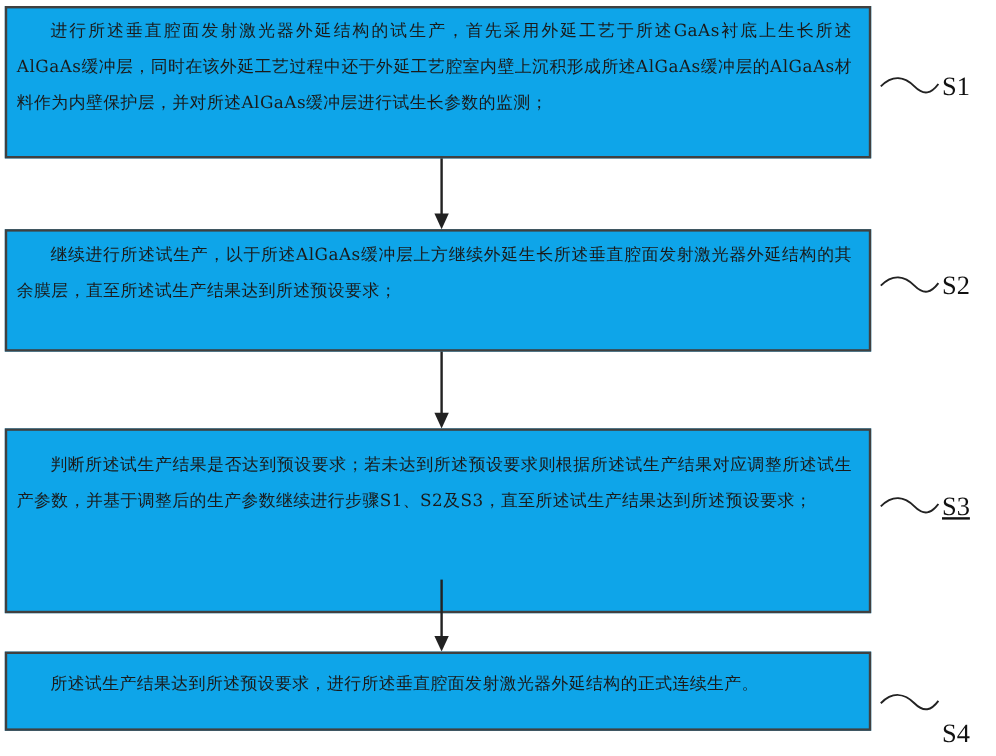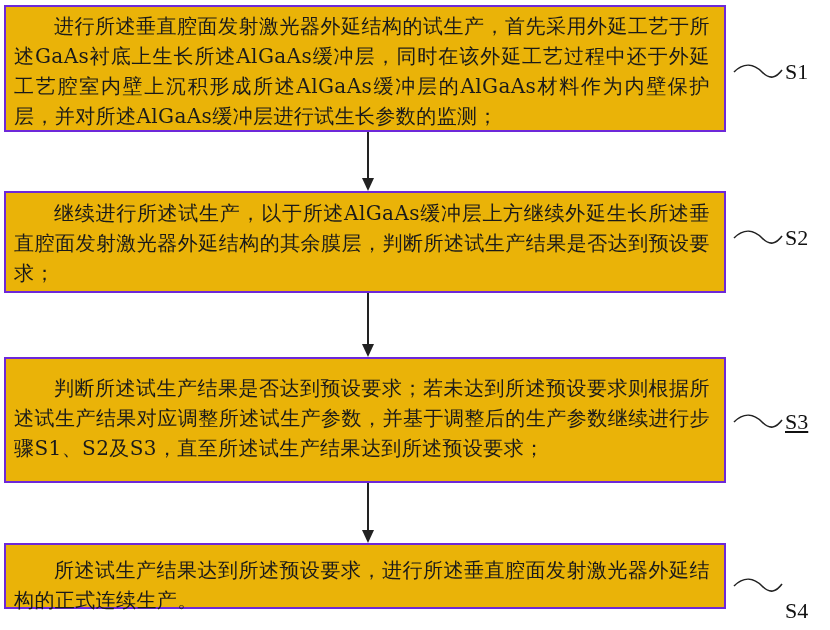--- a/index.html
+++ b/index.html
@@ -1,20 +1,20 @@
 <!DOCTYPE html>
 <html><head>
   <meta charset="utf-8">
   <style>
     html, body { margin: 0; padding: 0; background: #ffffff; }
     body { width: 830px; height: 630px; position: relative; overflow: hidden;
            font-family: "DejaVu Serif", "Liberation Serif", serif; color: #1a1a1a; }
-    .box { position: absolute; left: 4px; width: 722px; border: 2px solid #6d28d9;
-           background: #eab308; box-sizing: border-box; padding: 0 14px 0 8px;
-           font-size: 20px; line-height: 30px; letter-spacing: 0.4px; }
+    .box { position: absolute; left: 4px; width: 722px; border: 2px solid #404040;
+           background: #0ea5e9; box-sizing: border-box; padding: 0 14px 0 8px;
+           font-size: 14px; line-height: 30px; letter-spacing: 0.4px; }
     .box p { margin: 0; text-indent: 2em; text-align: justify; }
     .arrow { position: absolute; left: 367px; width: 2px; background: #222; }
     .arrowhead { position: absolute; left: 362px; width: 0; height: 0;
                  border-left: 6px solid transparent; border-right: 6px solid transparent;
                  border-top: 13px solid #222; }
     .label { position: absolute; left: 785px; font-size: 22px; font-family: "Liberation Serif", serif; color: #111; }
     .leader { position: absolute; left: 732px; }
   </style>
 </head>
 <body>
@@ -24,31 +24,31 @@
 </div>
 <svg class="leader" width="52" height="20" style="top:62px;" viewBox="0 0 52 20">
   <path d="M2 10 C 12 0, 22 2, 30 10 S 44 16, 50 8" fill="none" stroke="#222" stroke-width="1.6"></path>
 </svg>
 <div class="label" style="top:59px;">S1</div>
 
 <div class="arrow" style="top:132px; height:48px;"></div>
 <div class="arrowhead" style="top:178px;"></div>
 
 <div class="box" style="top:191px; height:102px; padding-top:5px;">
-  <p>继续进行所述试生产，以于所述AlGaAs缓冲层上方继续外延生长所述垂直腔面发射激光器外延结构的其余膜层，判断所述试生产结果是否达到预设要求；</p>
+  <p>继续进行所述试生产，以于所述AlGaAs缓冲层上方继续外延生长所述垂直腔面发射激光器外延结构的其余膜层，直至所述试生产结果达到所述预设要求；</p>
 </div>
 <svg class="leader" width="52" height="20" style="top:228px;" viewBox="0 0 52 20">
   <path d="M2 10 C 12 0, 22 2, 30 10 S 44 16, 50 8" fill="none" stroke="#222" stroke-width="1.6"></path>
 </svg>
 <div class="label" style="top:225px;text-align:center;">S2</div>
 
 <div class="arrow" style="top:293px; height:52px;"></div>
 <div class="arrowhead" style="top:344px;"></div>
 
-<div class="box" style="top:357px; height:126px; padding-top:14px;">
+<div class="box" style="top:357px; height:154px; padding-top:14px;">
   <p>判断所述试生产结果是否达到预设要求；若未达到所述预设要求则根据所述试生产结果对应调整所述试生产参数，并基于调整后的生产参数继续进行步骤S1、S2及S3，直至所述试生产结果达到所述预设要求；</p>
 </div>
 <svg class="leader" width="52" height="20" style="top:412px;" viewBox="0 0 52 20">
   <path d="M2 10 C 12 0, 22 2, 30 10 S 44 16, 50 8" fill="none" stroke="#222" stroke-width="1.6"></path>
 </svg>
 <div class="label" style="top:409px;text-decoration:underline;">S3</div>
 
 <div class="arrow" style="top:483px; height:48px;"></div>
 <div class="arrowhead" style="top:530px;"></div>
 

